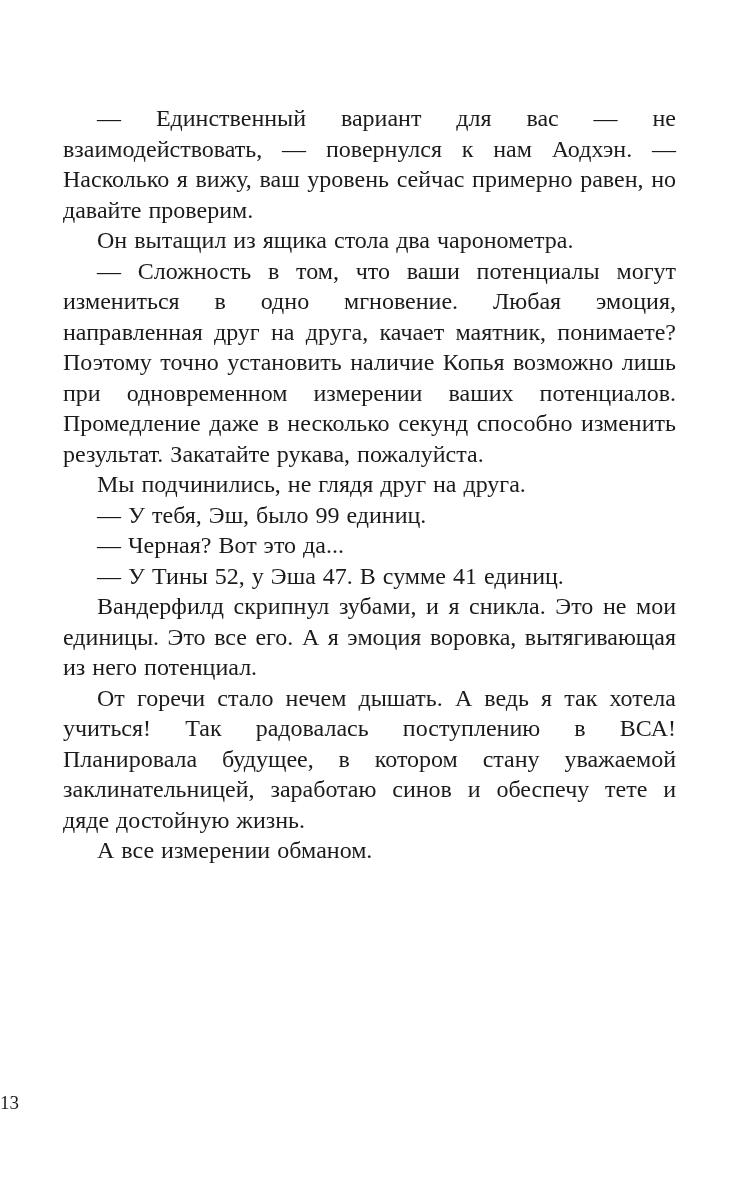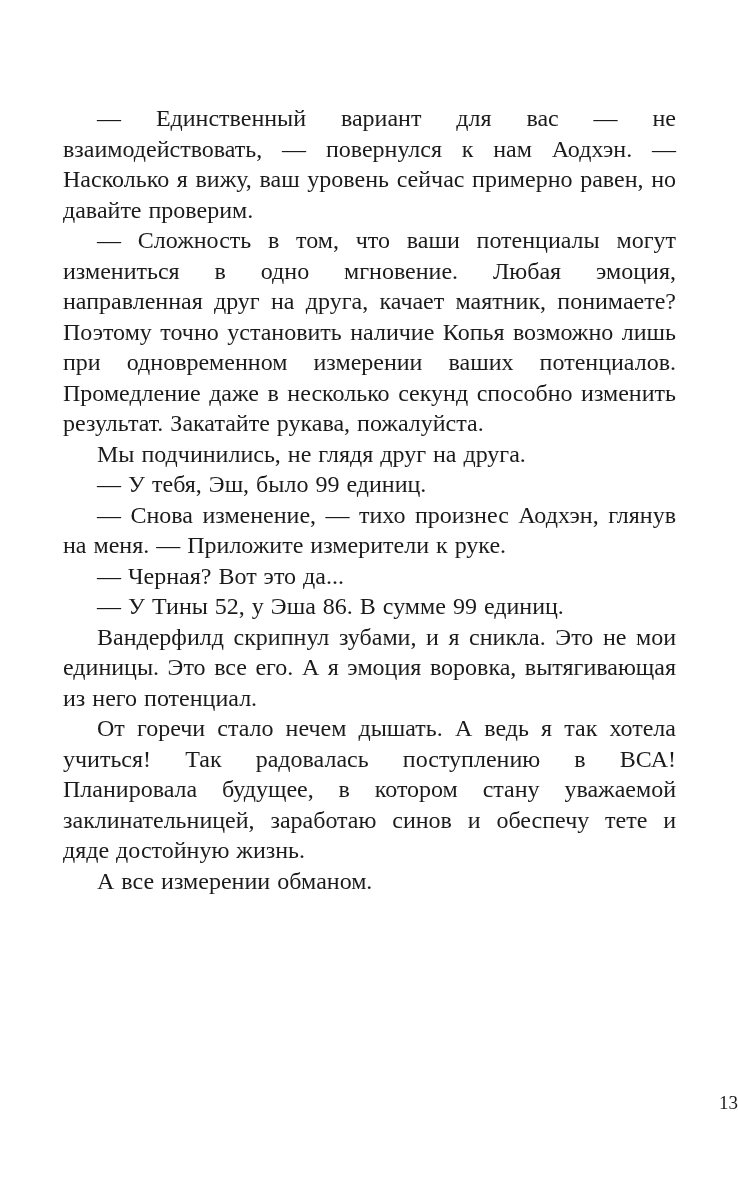--- a/index.html
+++ b/index.html
@@ -30,47 +30,47 @@
     line-height: 30.5px;
     text-align: justify;
     text-indent: 34px;
     word-spacing: 1px;
   }
   .page-number {
     position: absolute;
     top: 1092px;
     left: 0;
     width: 100%;
-    text-align: right;
+    text-align: left;
     font-size: 19px;
     color: #1b1b1b;
   }
 </style>
 </head>
 <body>
 
 <div class="book-page">
   <div class="text-block">
 
       <p class="para">— Единственный вариант для вас — не взаимодействовать, — повернулся к нам Аодхэн. — Насколько я вижу, ваш уровень сейчас примерно равен, но давайте проверим.</p>
 
+      <p class="para">Он вытащил из ящика стола два чаронометра.</p>
 
       <p class="para">— Сложность в том, что ваши потенциалы могут измениться в одно мгновение. Любая эмоция, направленная друг на друга, качает маятник, понимаете? Поэтому точно установить наличие Копья возможно лишь при одновременном измерении ваших потенциалов. Промедление даже в несколько секунд способно изменить результат. Закатайте рукава, пожалуйста.</p>
 
       <p class="para">Мы подчинились, не глядя друг на друга.</p>
 
       <p class="para">— У тебя, Эш, было 99 единиц.</p>
 
 
-      <p class="para">— Снова изменение, — тихо произнес Аодхэн, глянув на меня. — Приложите измерители к руке.</p>
 
 
       <p class="para">— Черная? Вот это да...</p>
 
-      <p class="para">— У Тины 52, у Эша 86. В сумме 99 единиц.</p>
+      <p class="para">— У Тины 52, у Эша 47. В сумме 41 единиц.</p>
 
       <p class="para">Вандерфилд скрипнул зубами, и я сникла. Это не мои единицы. Это все его. А я эмоция воровка, вытягивающая из него потенциал.</p>
 
       <p class="para">От горечи стало нечем дышать. А ведь я так хотела учиться! Так радовалась поступлению в ВСА! Планировала будущее, в котором стану уважаемой заклинательницей, заработаю синов и обеспечу тете и дяде достойную жизнь.</p>
 
       <p class="para">А все измерении обманом.</p>
     </div>
   <div class="page-number">13</div>
 </div>
 

